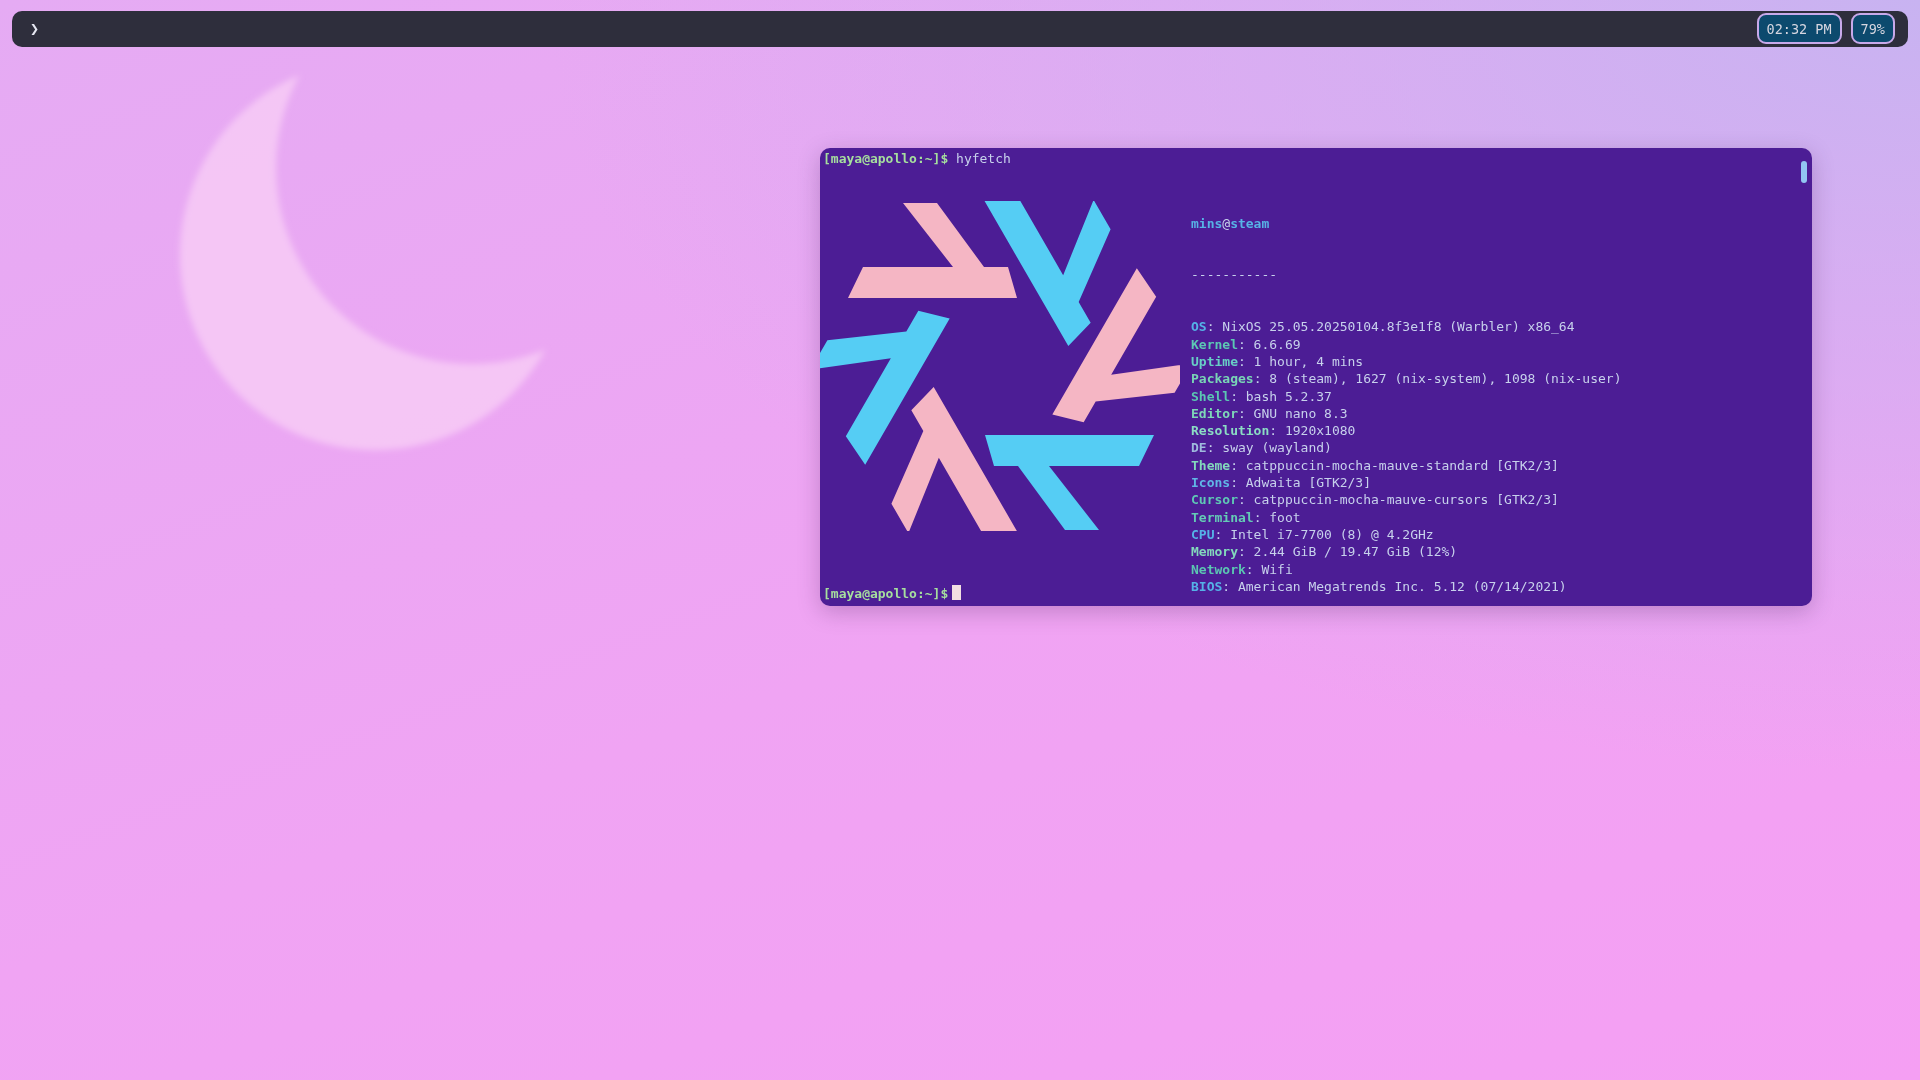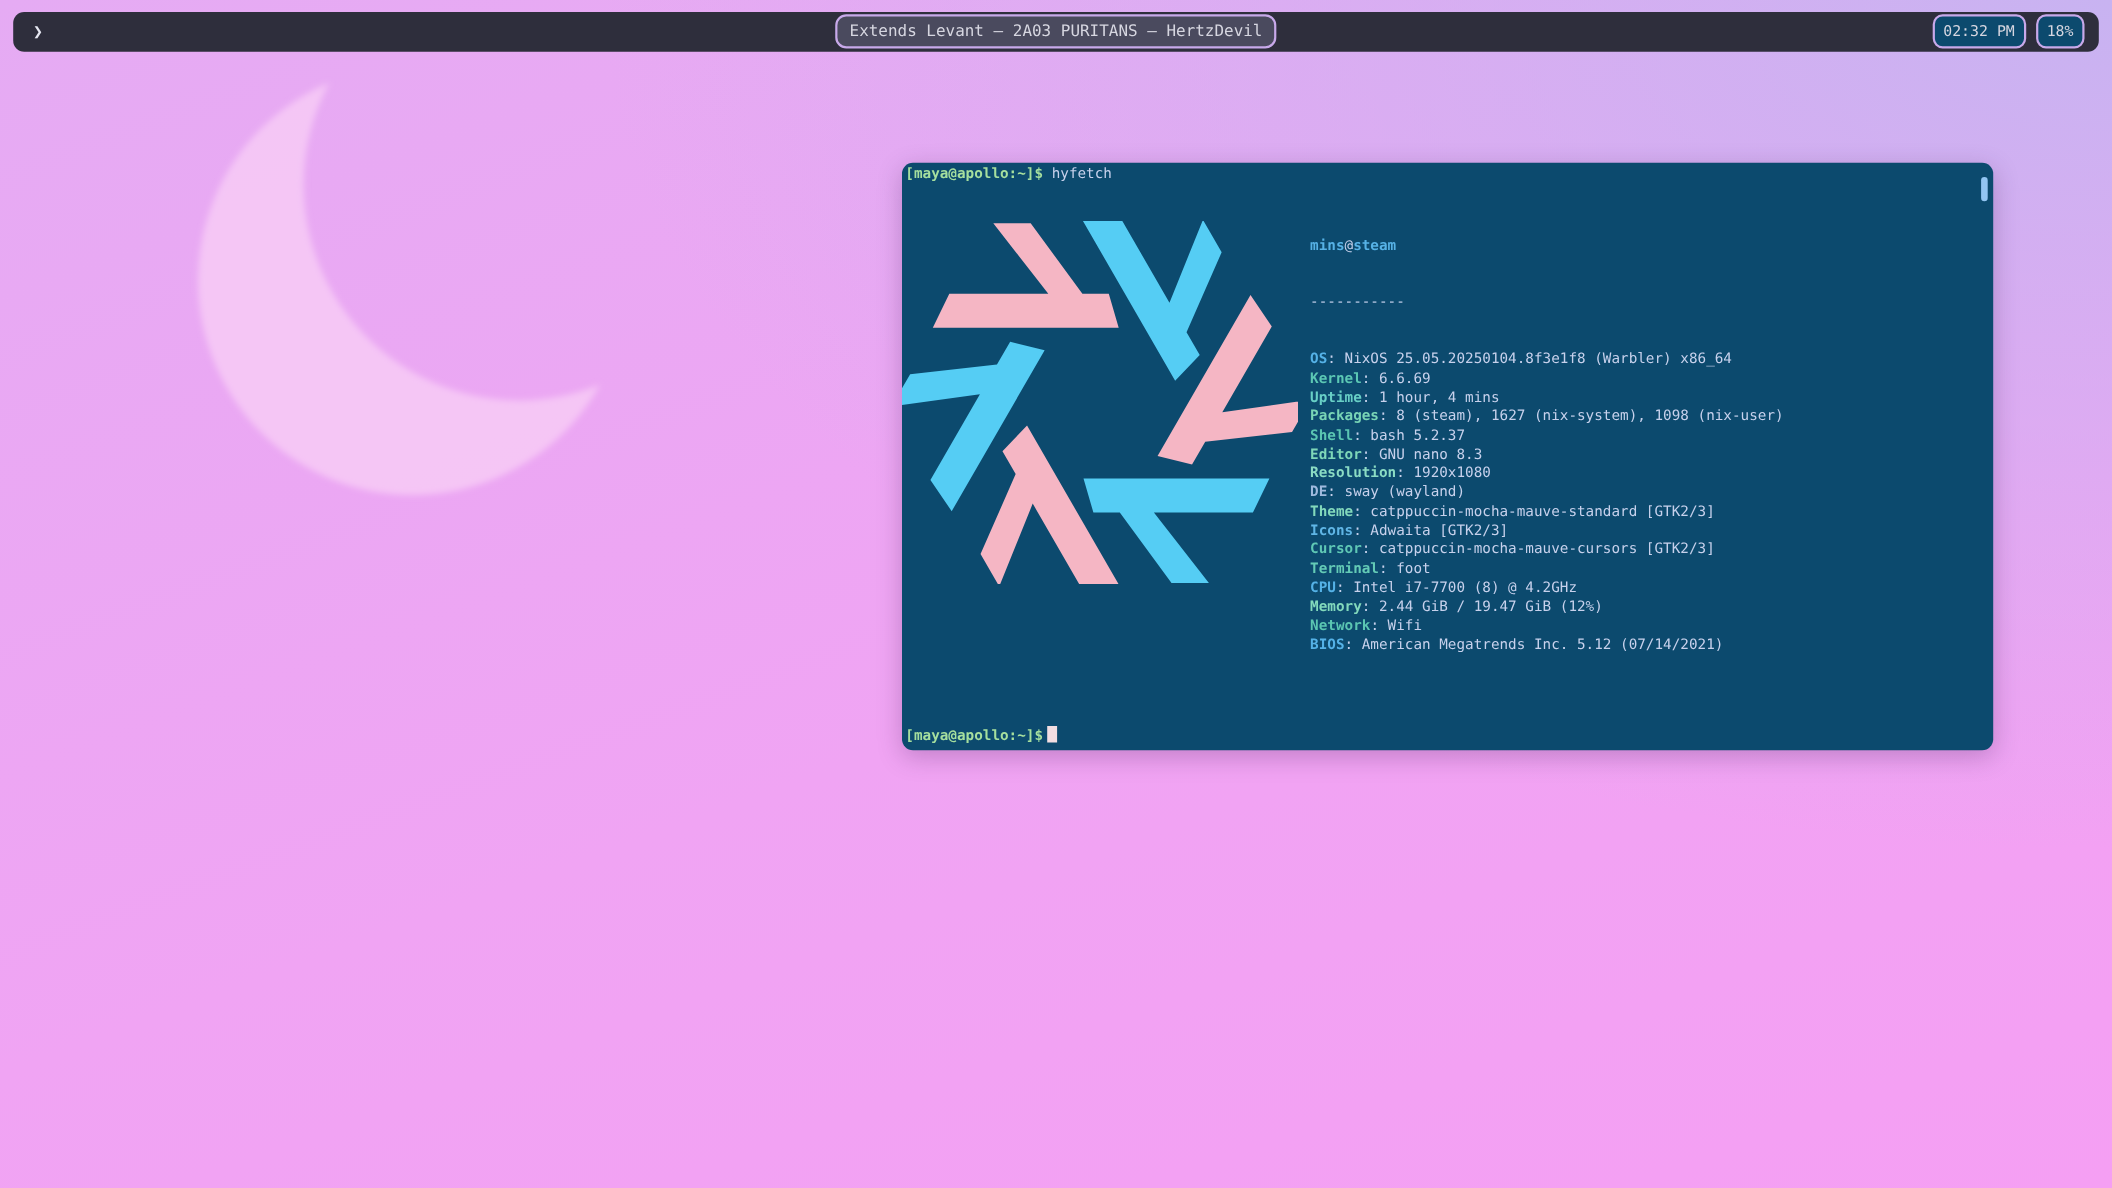--- a/index.html
+++ b/index.html
@@ -35,22 +35,22 @@
   .right-modules {
     position:absolute; right:13px; top:2px; display:flex; gap:9px;
   }
   .right-modules .bar-box { font-size:13.5px; border-radius:9px; background:#0c4a6e; padding:0 8px; }
 
   
   .moon { position:absolute; left:150px; top:40px; pointer-events:none; }
 
   
   .terminal {
-    position:absolute; left:820px; top:148px; width:992px; height:534px;
-    background:#0c4a6e; border-radius:10px;
+    position:absolute; left:820px; top:148px; width:992px; height:458px;
+    background:#4c1d95; border-radius:10px;
     box-shadow:0 6px 22px rgba(60,25,80,0.25);
     font-size:13px; line-height:17.3px; color:#c7d1ec;
     overflow:hidden;
     text-decoration:underline;
   }
   .term-line1 { position:absolute; left:3px; top:2px; white-space:pre; }
   .term-prompt { color:#a6df9e; font-weight:bold; }
   .logo-svg { position:absolute; left:0; top:53px; }
   .fetch-info { position:absolute; left:371px; top:32px; white-space:pre; }
   .fetch-user { color:#57b2e6; font-weight:bold; }
@@ -78,24 +78,23 @@
       <feGaussianBlur stdDeviation="3"></feGaussianBlur>
     </filter>
   </defs>
   <g filter="url(#moonsoft)">
     <circle id="moon-disc" cx="225" cy="215" r="195" mask="url(#moonmask)" fill-opacity="0.8" fill="#f7cdf6"></circle>
   </g>
 </svg>
 
 <div class="statusbar">
   <div class="chevron">❯</div>
-  <div class="bar-box title-box">Extends Levant – 2A03 PURITANS – HertzDevil</div>
   <div class="right-modules">
     <div class="bar-box">02:32 PM</div>
-    <div class="bar-box">18%</div>
+    <div class="bar-box">79%</div>
   </div>
 </div>
 
 <div class="terminal">
 
   <div class="term-line1"><span class="term-prompt">[maya@apollo:~]$</span> <span>hyfetch</span></div>
 
   <svg class="logo-svg" width="360" height="330" viewBox="0 0 360 330">
     <g id="logo-group">
         <path d="M83 2 L117 2 L164 66 L188 66 L197 97 L28 97 L43 66 L133 66 Z" transform="rotate(0 181 165.5)" fill="#f5b6c4"></path>

